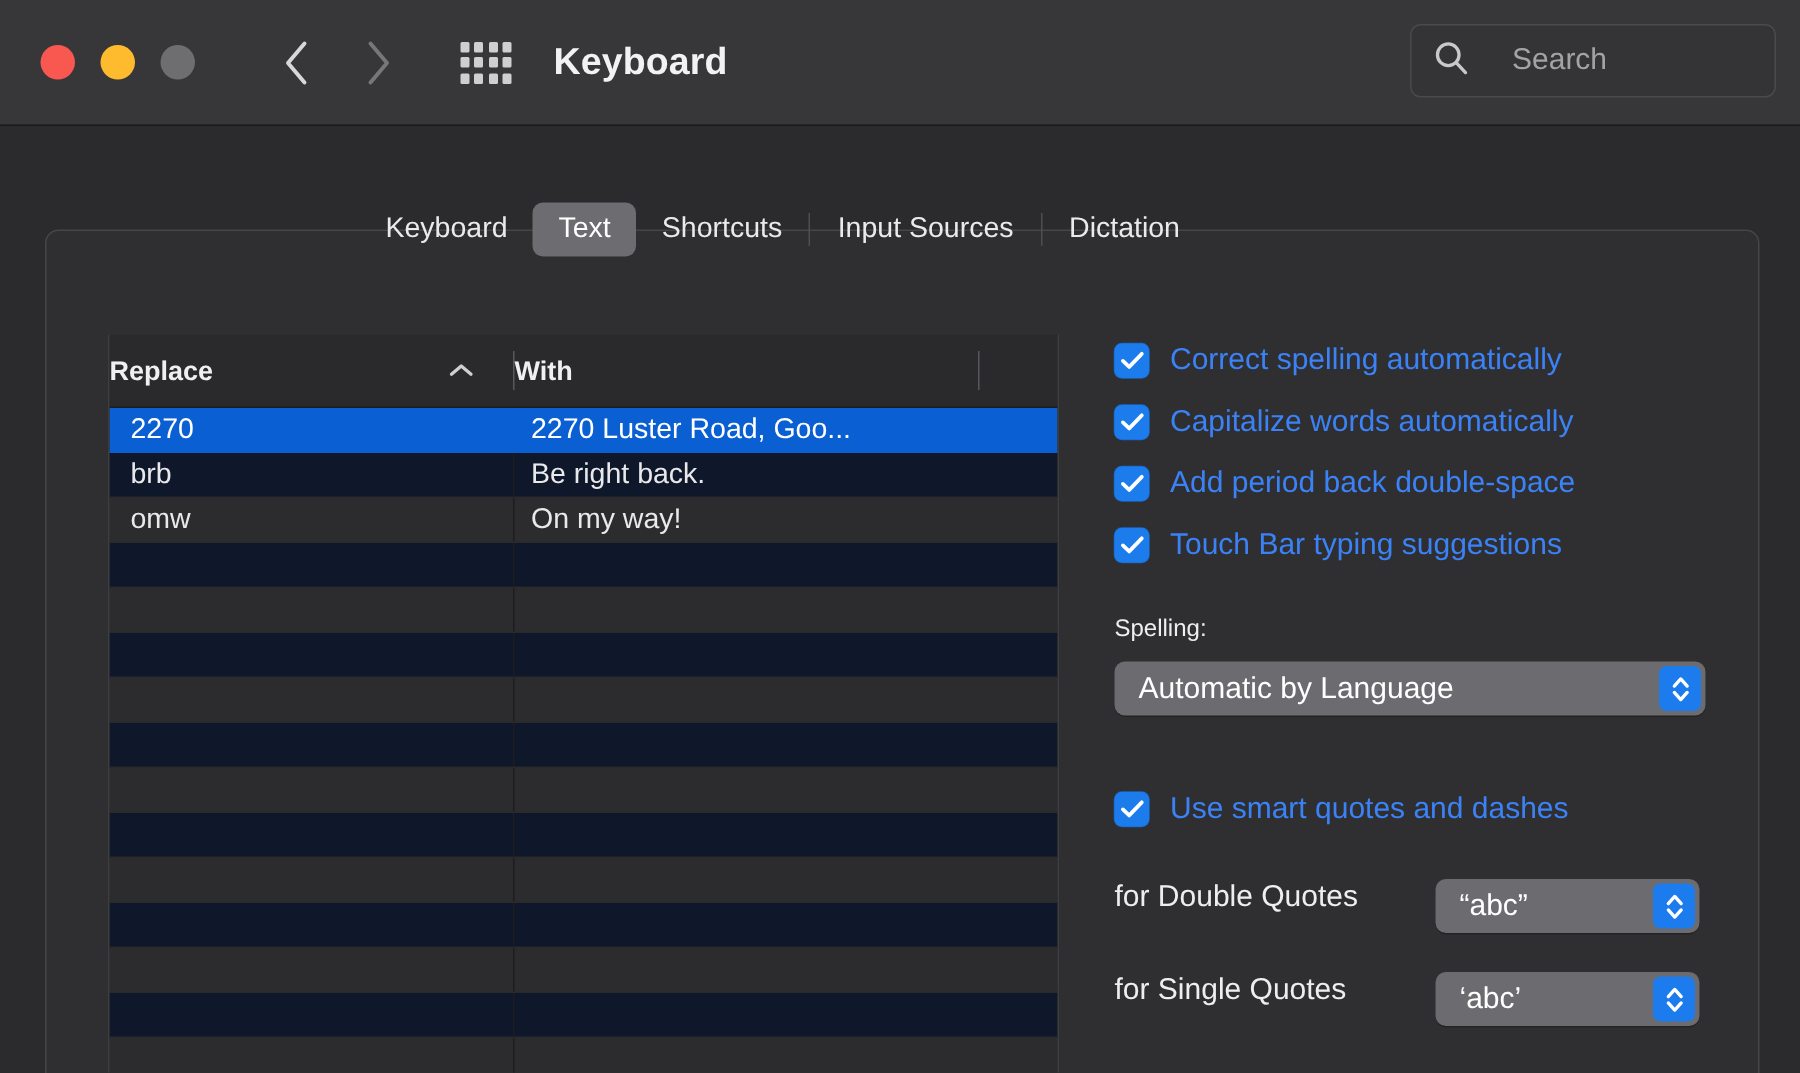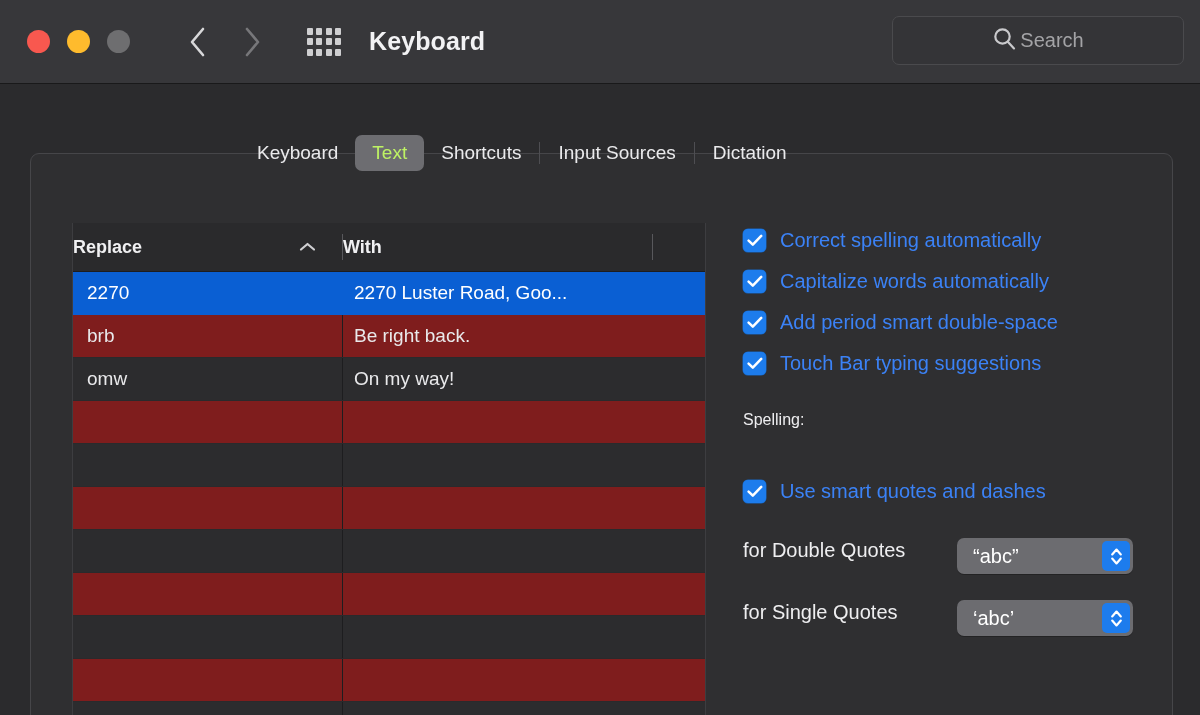--- a/index.html
+++ b/index.html
@@ -35,41 +35,41 @@
   }
   .gridicon i{ display:block; background:#cfcfd1; border-radius:1px; }
 
   .winTitle{
     margin-left:28px;
     font-size:25px; font-weight:bold; color:#f2f2f4; letter-spacing:.1px;
   }
 
   .searchbox{
     position:absolute; right:16px; top:16px;
-    width:292px; height:49px;
+    width:244px; height:49px;
     border:1px solid #4a4a4d; border-radius:7px;
     background:#343437;
-    display:flex; align-items:center; padding:0 14px; gap:3px;justify-content:center;
+    display:flex; align-items:center; padding:0 14px; gap:28px;
   }
   .searchbox .magnifier{ flex:0 0 auto; }
   .searchph{ font-size:20px; color:#a3a3a6; }
 
   
   .tabbar{
     position:absolute; left:240px; top:134px;
     height:38px;
     display:flex; align-items:center;
     font-size:19px; color:#eaeaec;
     z-index:5;
   }
   .tab{
     padding:7px 17px; border-radius:7px; white-space:nowrap;
     position:relative;
   }
-  .tab.sel{ background:#6d6d71; color:#bef264; }
+  .tab.sel{ background:#6d6d71; color:#ffffff; }
   .tabsep{
     width:1px; height:22px; background:#4e4e52; margin:0 1px;
   }
 
   .panel{
     position:absolute; left:30px; top:153px;
     width:1143px; height:600px;
     border:1px solid #464649; border-radius:9px;
     background:#2f2f31;
   }
@@ -94,25 +94,25 @@
     height:100%;
   }
   .th.replace{ width:269px; position:relative; }
   .th.with{ width:309px; position:relative; }
   .th.pad{ flex:1; }
   .sortchev{ position:absolute; right:26px; top:50%; transform:translateY(-50%); }
   .hdiv{ width:1px; height:26px; background:#58585c; }
 
   .rows{ position:relative; }
   .row{
-    height:43px; display:flex; align-items:center;
+    height:30px; display:flex; align-items:center;
     font-size:19px; color:#e9e9eb;
     border-bottom:1px solid #2a2a2c;
   }
-  .row.alt{ background:#7f1d1d; }
+  .row.alt{ background:#0f172a; }
   .row.base{ background:#2c2c2e; }
   .row.sel{ background:#0a5fd3; color:#ffffff; border-bottom-color:#0a5fd3; }
   .cell-replace{
     width:269px; padding-left:14px;
     white-space:nowrap; overflow:hidden;
   }
   .coldiv{
     width:1px; align-self:stretch; background:#1d1d1f;
   }
   .row.sel .coldiv{ background:#0a5fd3; }
@@ -351,34 +351,43 @@
     </span>
     <span class="cblabel">Capitalize words automatically</span>
   </div>
 
   <div class="checkrow">
     <span class="cbox">
       <svg width="16" height="13" viewBox="0 0 16 13">
           <polyline points="1.6,6.6 5.8,10.6 14.2,1.9" fill="none" stroke="#fff" stroke-width="2.5" stroke-linecap="round" stroke-linejoin="round"></polyline>
         </svg>
     </span>
-    <span class="cblabel">Add period smart double-space</span>
+    <span class="cblabel">Add period back double-space</span>
   </div>
 
   <div class="checkrow">
     <span class="cbox">
       <svg width="16" height="13" viewBox="0 0 16 13">
           <polyline points="1.6,6.6 5.8,10.6 14.2,1.9" fill="none" stroke="#fff" stroke-width="2.5" stroke-linecap="round" stroke-linejoin="round"></polyline>
         </svg>
     </span>
     <span class="cblabel">Touch Bar typing suggestions</span>
   </div>
 
   <div class="spellLabel">Spelling:</div>
 
+  <div class="popup wide">
+    <span class="popuptext">Automatic by Language</span>
+    <span class="stepper">
+      <svg width="15" height="21" viewBox="0 0 15 21">
+        <polyline points="3.2,8.4 7.5,3.6 11.8,8.4" fill="none" stroke="#fff" stroke-width="2.2" stroke-linecap="round" stroke-linejoin="round"></polyline>
+        <polyline points="3.2,12.6 7.5,17.4 11.8,12.6" fill="none" stroke="#fff" stroke-width="2.2" stroke-linecap="round" stroke-linejoin="round"></polyline>
+      </svg>
+    </span>
+  </div>
 
   <div class="checkrow smartcheck">
     <span class="cbox">
       <svg width="16" height="13" viewBox="0 0 16 13">
           <polyline points="1.6,6.6 5.8,10.6 14.2,1.9" fill="none" stroke="#fff" stroke-width="2.5" stroke-linecap="round" stroke-linejoin="round"></polyline>
         </svg>
     </span>
     <span class="cblabel">Use smart quotes and dashes</span>
   </div>
 

